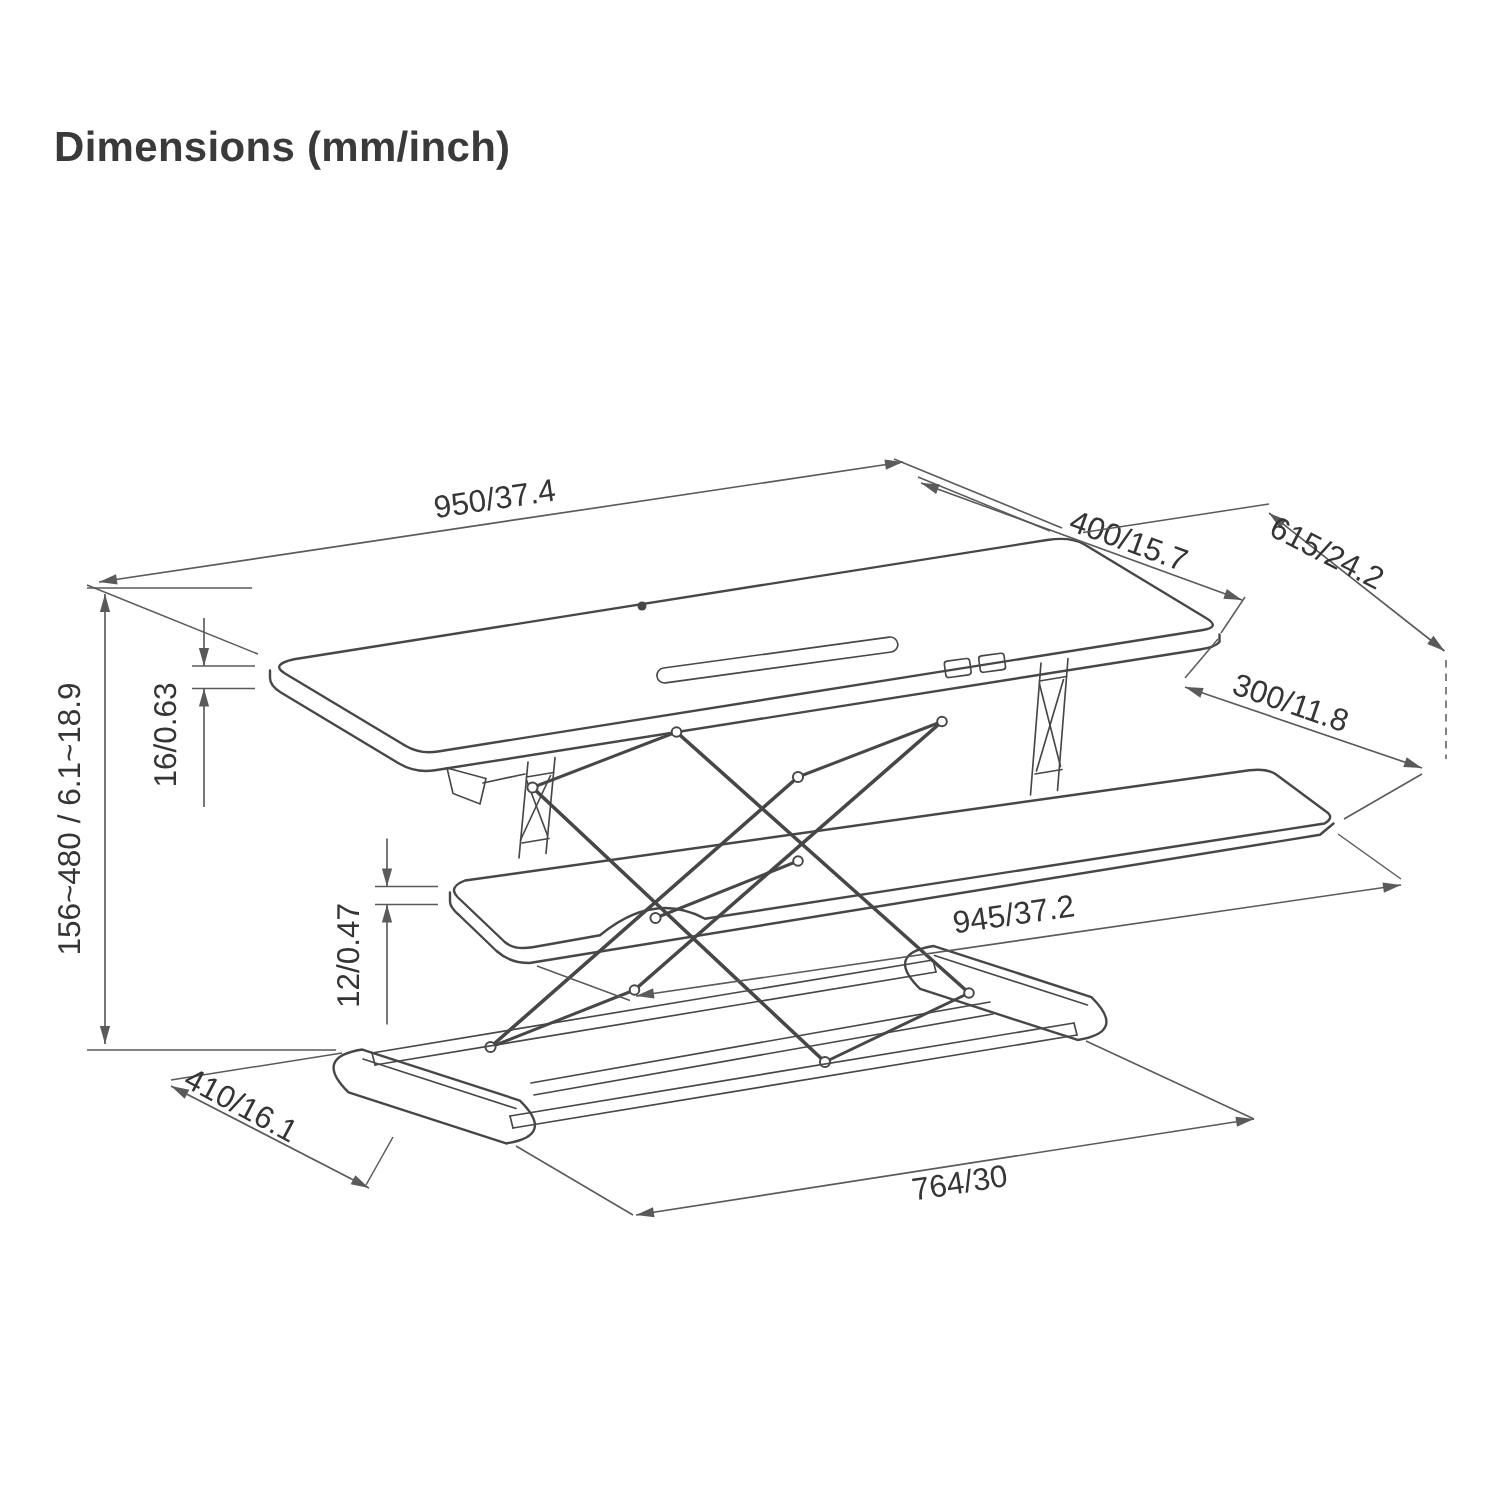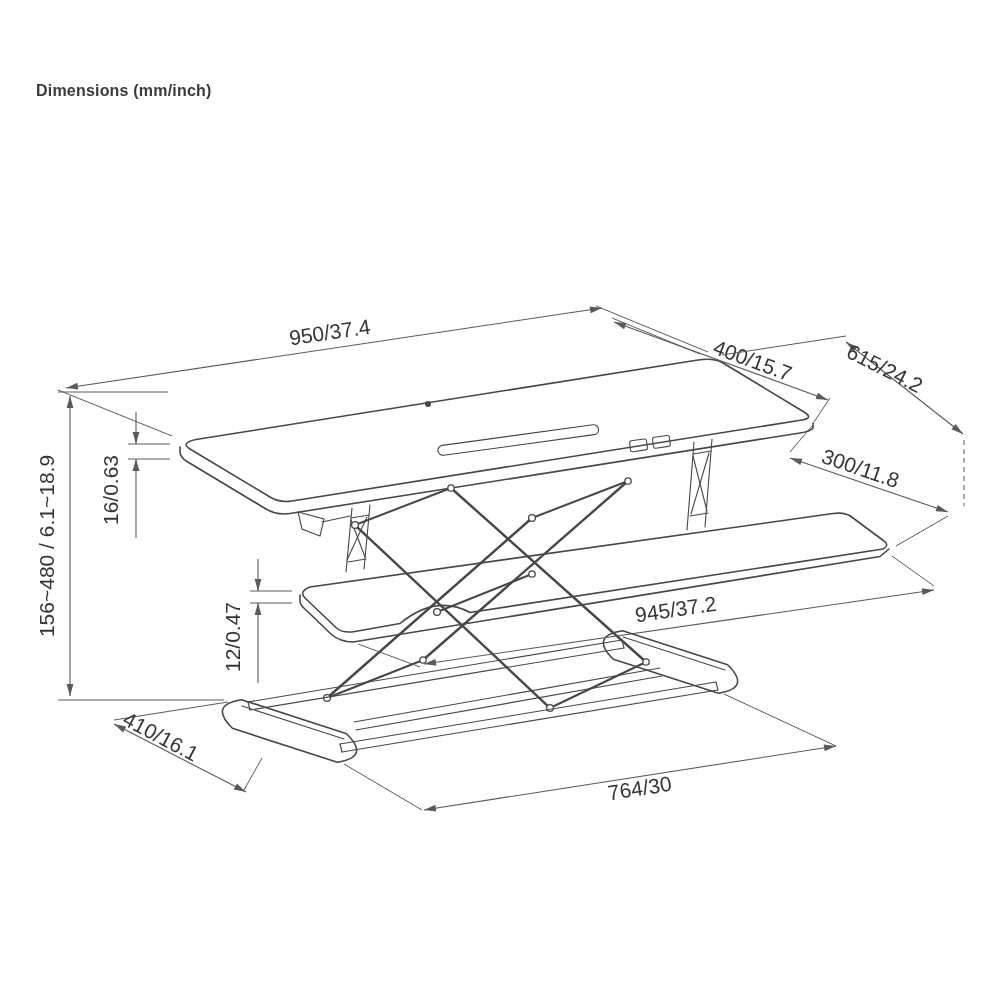--- a/index.html
+++ b/index.html
@@ -1,17 +1,17 @@
 <!DOCTYPE html>
 <html><head>
 <meta charset="utf-8">
 <style>
   html,body { margin:0; padding:0; background:#ffffff; }
   body { width:1000px; height:1000px; position:relative; font-family:"Liberation Sans", sans-serif; }
-  .title { position:absolute; left:36px; top:82px; font-size:16px; font-weight:600; color:#3a3a3a; letter-spacing:.2px; }
+  .title { position:absolute; left:36px; top:82px; font-size:28px; font-weight:600; color:#3a3a3a; letter-spacing:.2px; }
   svg { position:absolute; left:0; top:0; }
   .obj  { fill:none; stroke:#474747; stroke-width:1.6; stroke-linejoin:round; stroke-linecap:round; }
   .arm  { fill:none; stroke:#474747; stroke-width:2.4; stroke-linecap:round; }
   .rod  { fill:none; stroke:#474747; stroke-width:2; stroke-linecap:round; }
   .thin { fill:none; stroke:#474747; stroke-width:1.1; stroke-linecap:round; }
   .piv  { fill:#ffffff; stroke:#474747; stroke-width:1.3; }
   .dot  { fill:#474747; stroke:none; }
   .dim  { stroke:#5a5a5a; stroke-width:1.1; fill:none; }
   .ext  { stroke:#5a5a5a; stroke-width:1; fill:none; }
   .dashed { stroke-dasharray:5 4; }

